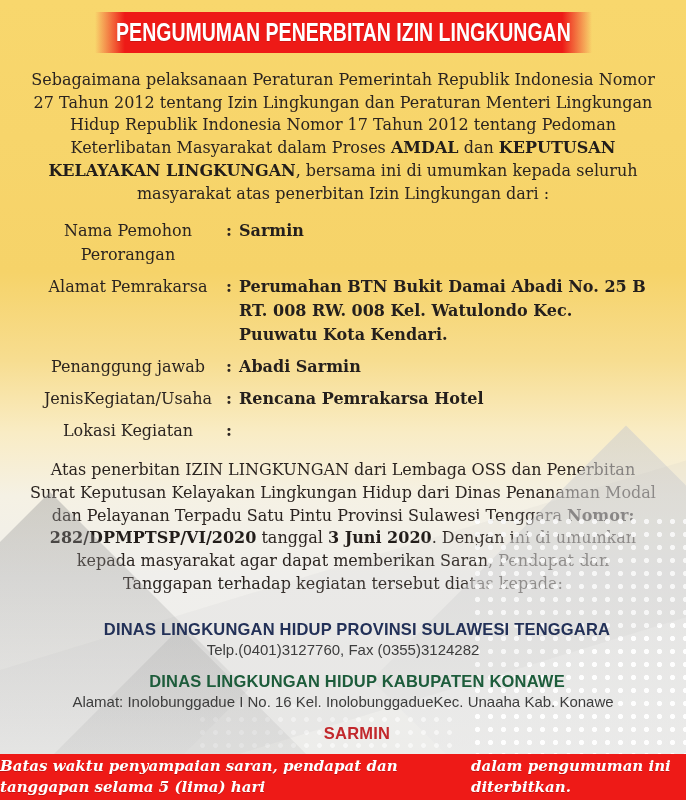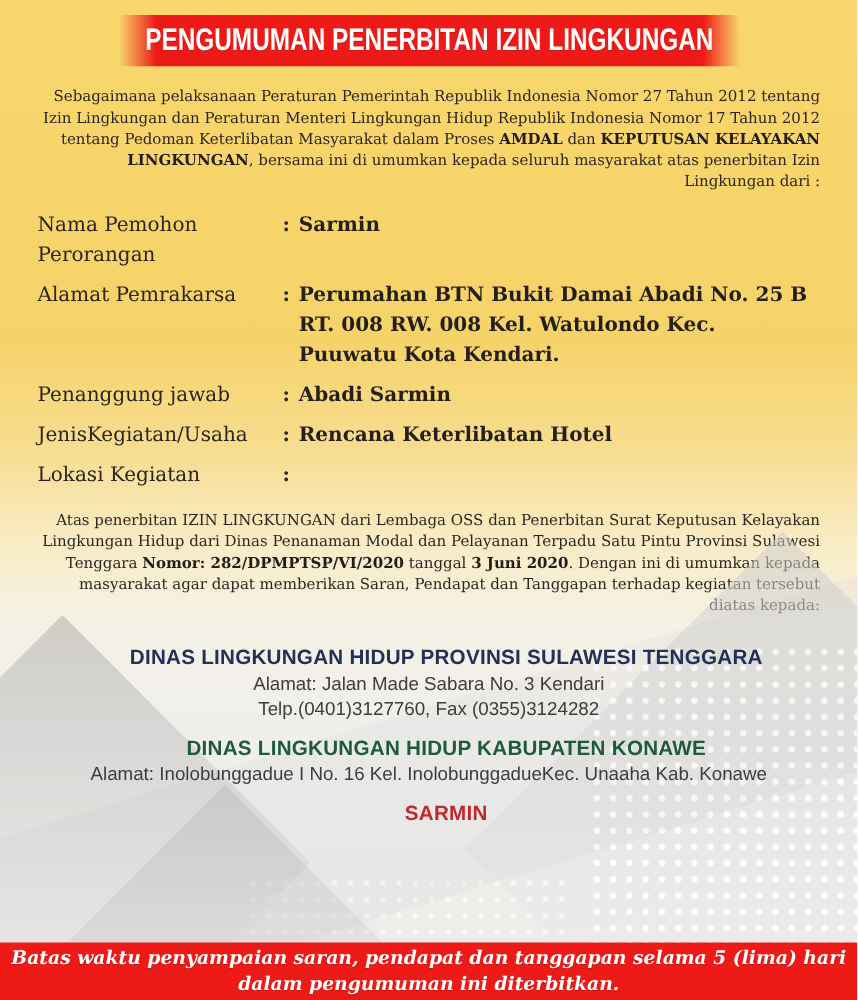--- a/index.html
+++ b/index.html
@@ -44,41 +44,41 @@
     position:relative; margin:12px auto 0; width:497px; height:41px;
     display:flex; align-items:center; justify-content:center;
     background:linear-gradient(90deg, rgba(238,26,23,0) 0%, #ee1a17 6%, #ee1a17 94%, rgba(238,26,23,0) 100%);
   }
   .banner-title {
     color:#ffffff; font-family:"Liberation Sans", sans-serif; font-weight:700;
     font-size:25px; white-space:nowrap; transform:scaleX(.78); transform-origin:center;
     letter-spacing:0; text-shadow:0 1px 0 rgba(0,0,0,.15);
   }
   
-  .para { margin:16px 30px 0; font-size:12px; line-height:1.42; text-align:right; }
+  .para { margin:16px 30px 0; font-size:16px; line-height:1.42; text-align:center; }
   .para b { color:#221d1a; }
   
   .fields { margin:14px 30px 0; }
   .field-row { display:flex; margin-bottom:8px; font-size:16px; line-height:1.5; }
-  .field-label { flex:none; width:196px; }
+  .field-label { flex:none; width:196px;text-align:center; }
   .field-sep { flex:none; width:13px; font-weight:700; }
   .field-value { flex:1; font-weight:700; color:#241f1c; }
   
   .contacts {
     position:relative; margin-top:22px; text-align:center;
     font-family:"Liberation Sans", sans-serif;
   }
   .contact { margin-bottom:9px; }
   .contact-name { font-weight:700; font-size:16.5px; line-height:1.35; letter-spacing:.2px;padding-left:28px; }
   .contact-line { font-size:15px; line-height:1.38; color:#3d3d3d; }
   
   .footer {
     position:absolute; left:0; right:0; bottom:0; height:46px; z-index:5;
     background:#ee1a17; color:#ffffff;
-    display:flex; flex-direction:column; align-items:center; justify-content:center;
+    display:flex; flex-direction:row; align-items:center; justify-content:center;
     font-family:"DejaVu Serif", serif; font-style:italic; font-weight:700;
     font-size:15px; line-height:1.4; text-shadow:0 1px 0 rgba(0,0,0,.2);
   }
 </style>
 </head>
 <body>
 
 <div class="page">
 
   <div class="deco deco-diamond-right"></div>
@@ -106,34 +106,33 @@
       <span class="field-value">Perumahan BTN Bukit Damai Abadi No. 25 B RT. 008 RW. 008 Kel. Watulondo Kec. Puuwatu Kota Kendari.</span>
     </div>
     <div class="field-row">
       <span class="field-label">Penanggung jawab</span>
       <span class="field-sep">:</span>
       <span class="field-value">Abadi Sarmin</span>
     </div>
     <div class="field-row">
       <span class="field-label">JenisKegiatan/Usaha</span>
       <span class="field-sep">:</span>
-      <span class="field-value">Rencana Keterlibatan Hotel</span>
+      <span class="field-value">Rencana Pemrakarsa Hotel</span>
     </div>
     <div class="field-row">
       <span class="field-label">Lokasi Kegiatan</span>
       <span class="field-sep">:</span>
     </div>
   </div>
 
   <p class="para"><span>Atas penerbitan IZIN LINGKUNGAN dari Lembaga OSS dan Penerbitan Surat Keputusan Kelayakan Lingkungan Hidup dari Dinas Penanaman Modal dan Pelayanan Terpadu Satu Pintu Provinsi Sulawesi Tenggara </span><b>Nomor: 282/DPMPTSP/VI/2020</b><span> tanggal </span><b>3 Juni 2020</b><span>. Dengan ini di umumkan kepada masyarakat agar dapat memberikan Saran, Pendapat dan Tanggapan terhadap kegiatan tersebut diatas kepada:</span></p>
 
   <div class="contacts">
     <div class="contact">
       <div class="contact-name" style="color: rgb(35, 49, 88);">DINAS LINGKUNGAN HIDUP PROVINSI SULAWESI TENGGARA</div>
-      <div class="contact-line">Alamat: Jalan Made Sabara No. 3 Kendari</div>
       <div class="contact-line">Telp.(0401)3127760, Fax (0355)3124282</div>
     </div>
     <div class="contact">
       <div class="contact-name" style="color: rgb(29, 92, 59);">DINAS LINGKUNGAN HIDUP KABUPATEN KONAWE</div>
       <div class="contact-line">Alamat: Inolobunggadue I No. 16 Kel. InolobunggadueKec. Unaaha Kab. Konawe</div>
     </div>
     <div class="contact">
       <div class="contact-name" style="color: rgb(194, 40, 44);">SARMIN</div>
 
     </div>

